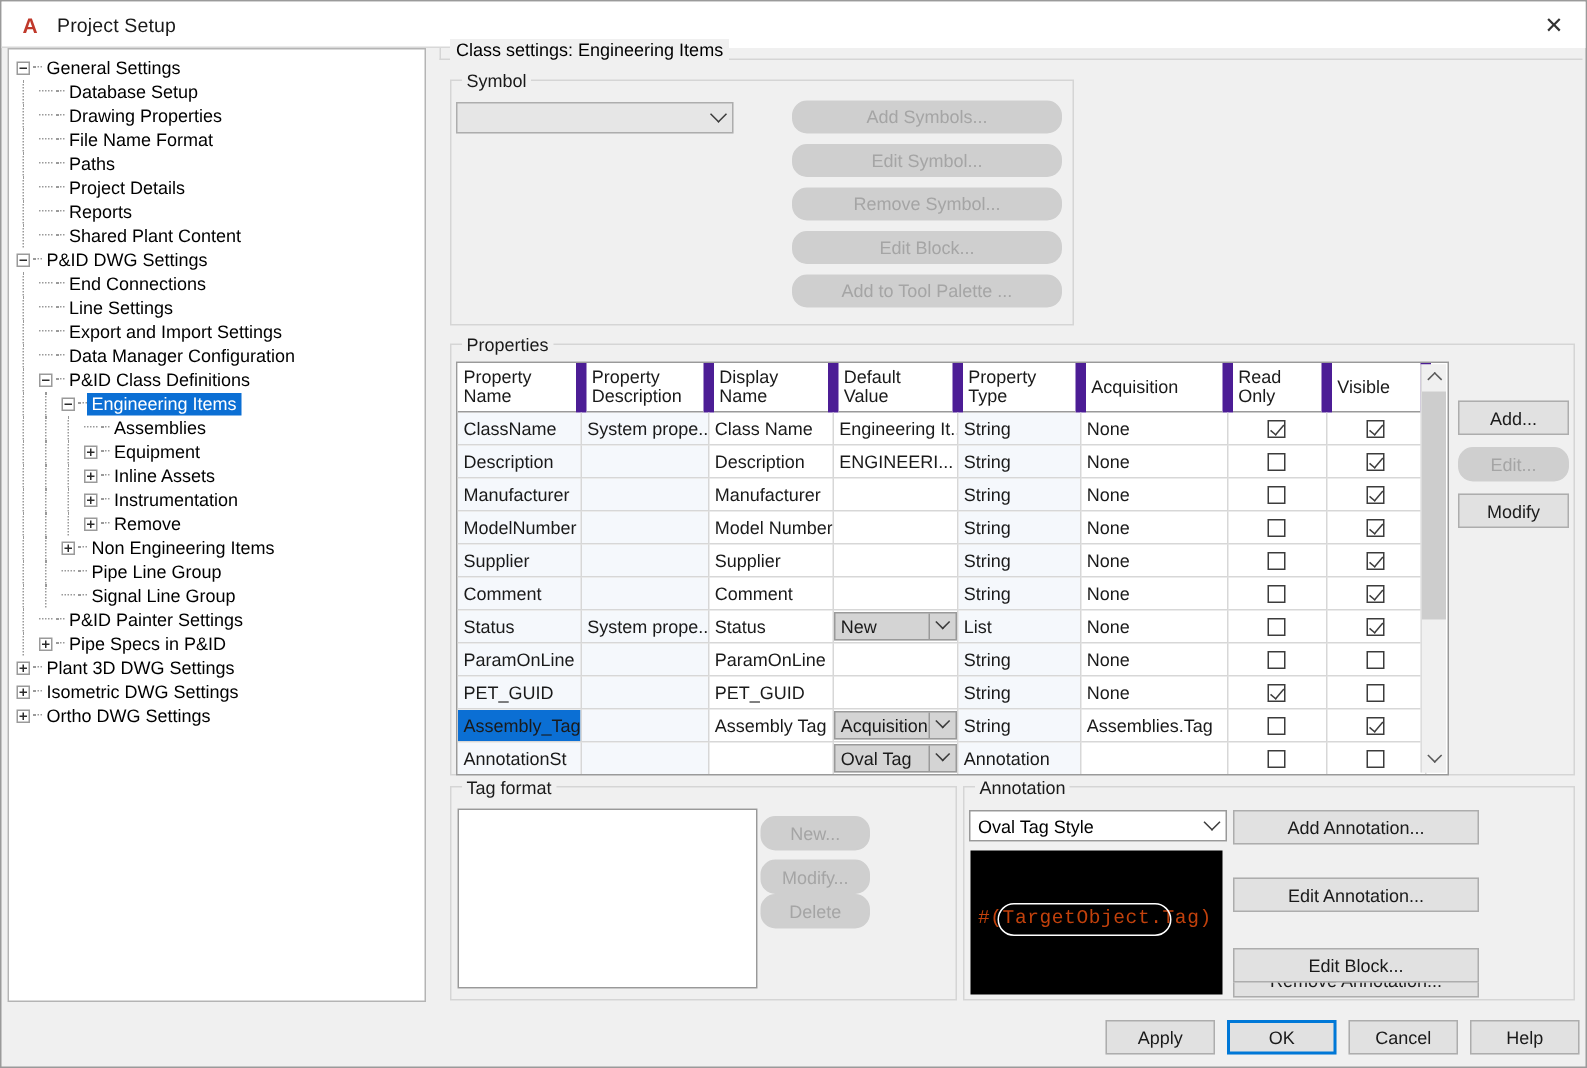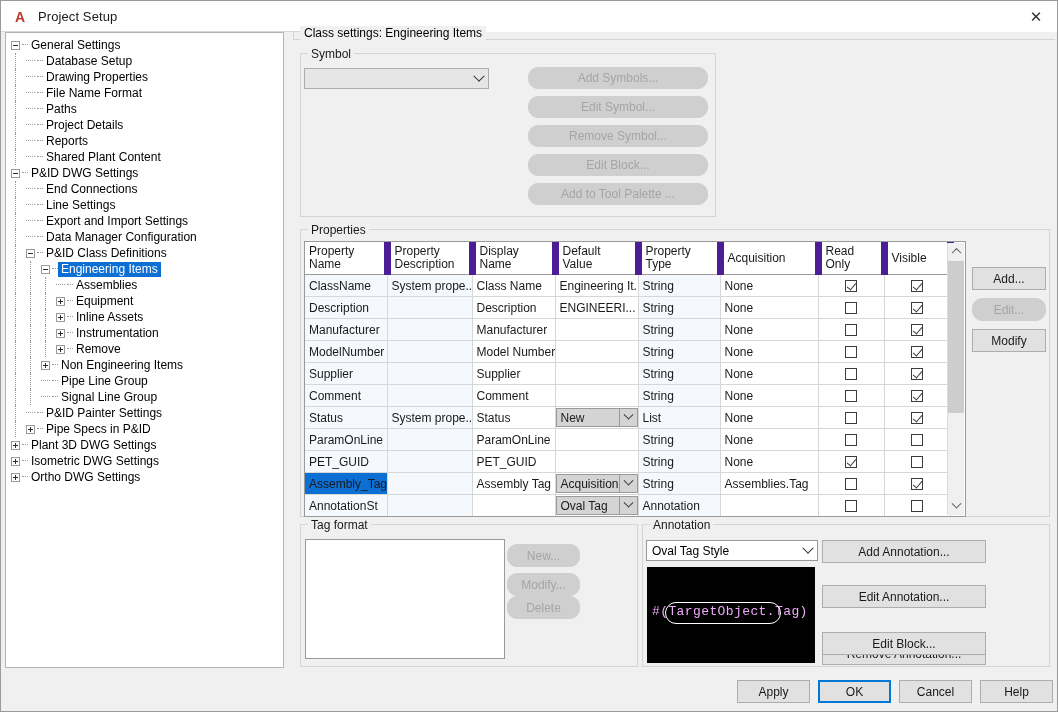--- a/index.html
+++ b/index.html
@@ -345,21 +345,21 @@
                 background:#ffffff; border:1px solid #999; }
   .anno-preview {
     position: absolute; left: 646px; top: 566px;
     width: 168px; height: 96px;
     background: #000000;
     overflow: hidden;
   }
   .anno-text {
     position: absolute;
     left: 5px; top: 37px;
-    color: #f0abfc;
+    color: #c2410c;
     font-family: "Liberation Mono", monospace;
     font-size: 13px;
     letter-spacing: .4px;
     white-space: nowrap;
   }
   .anno-oval {
     position: absolute;
     left: 18px; top: 35px;
     width: 116px; height: 22px;
     border: 1.5px solid #ffffff;

